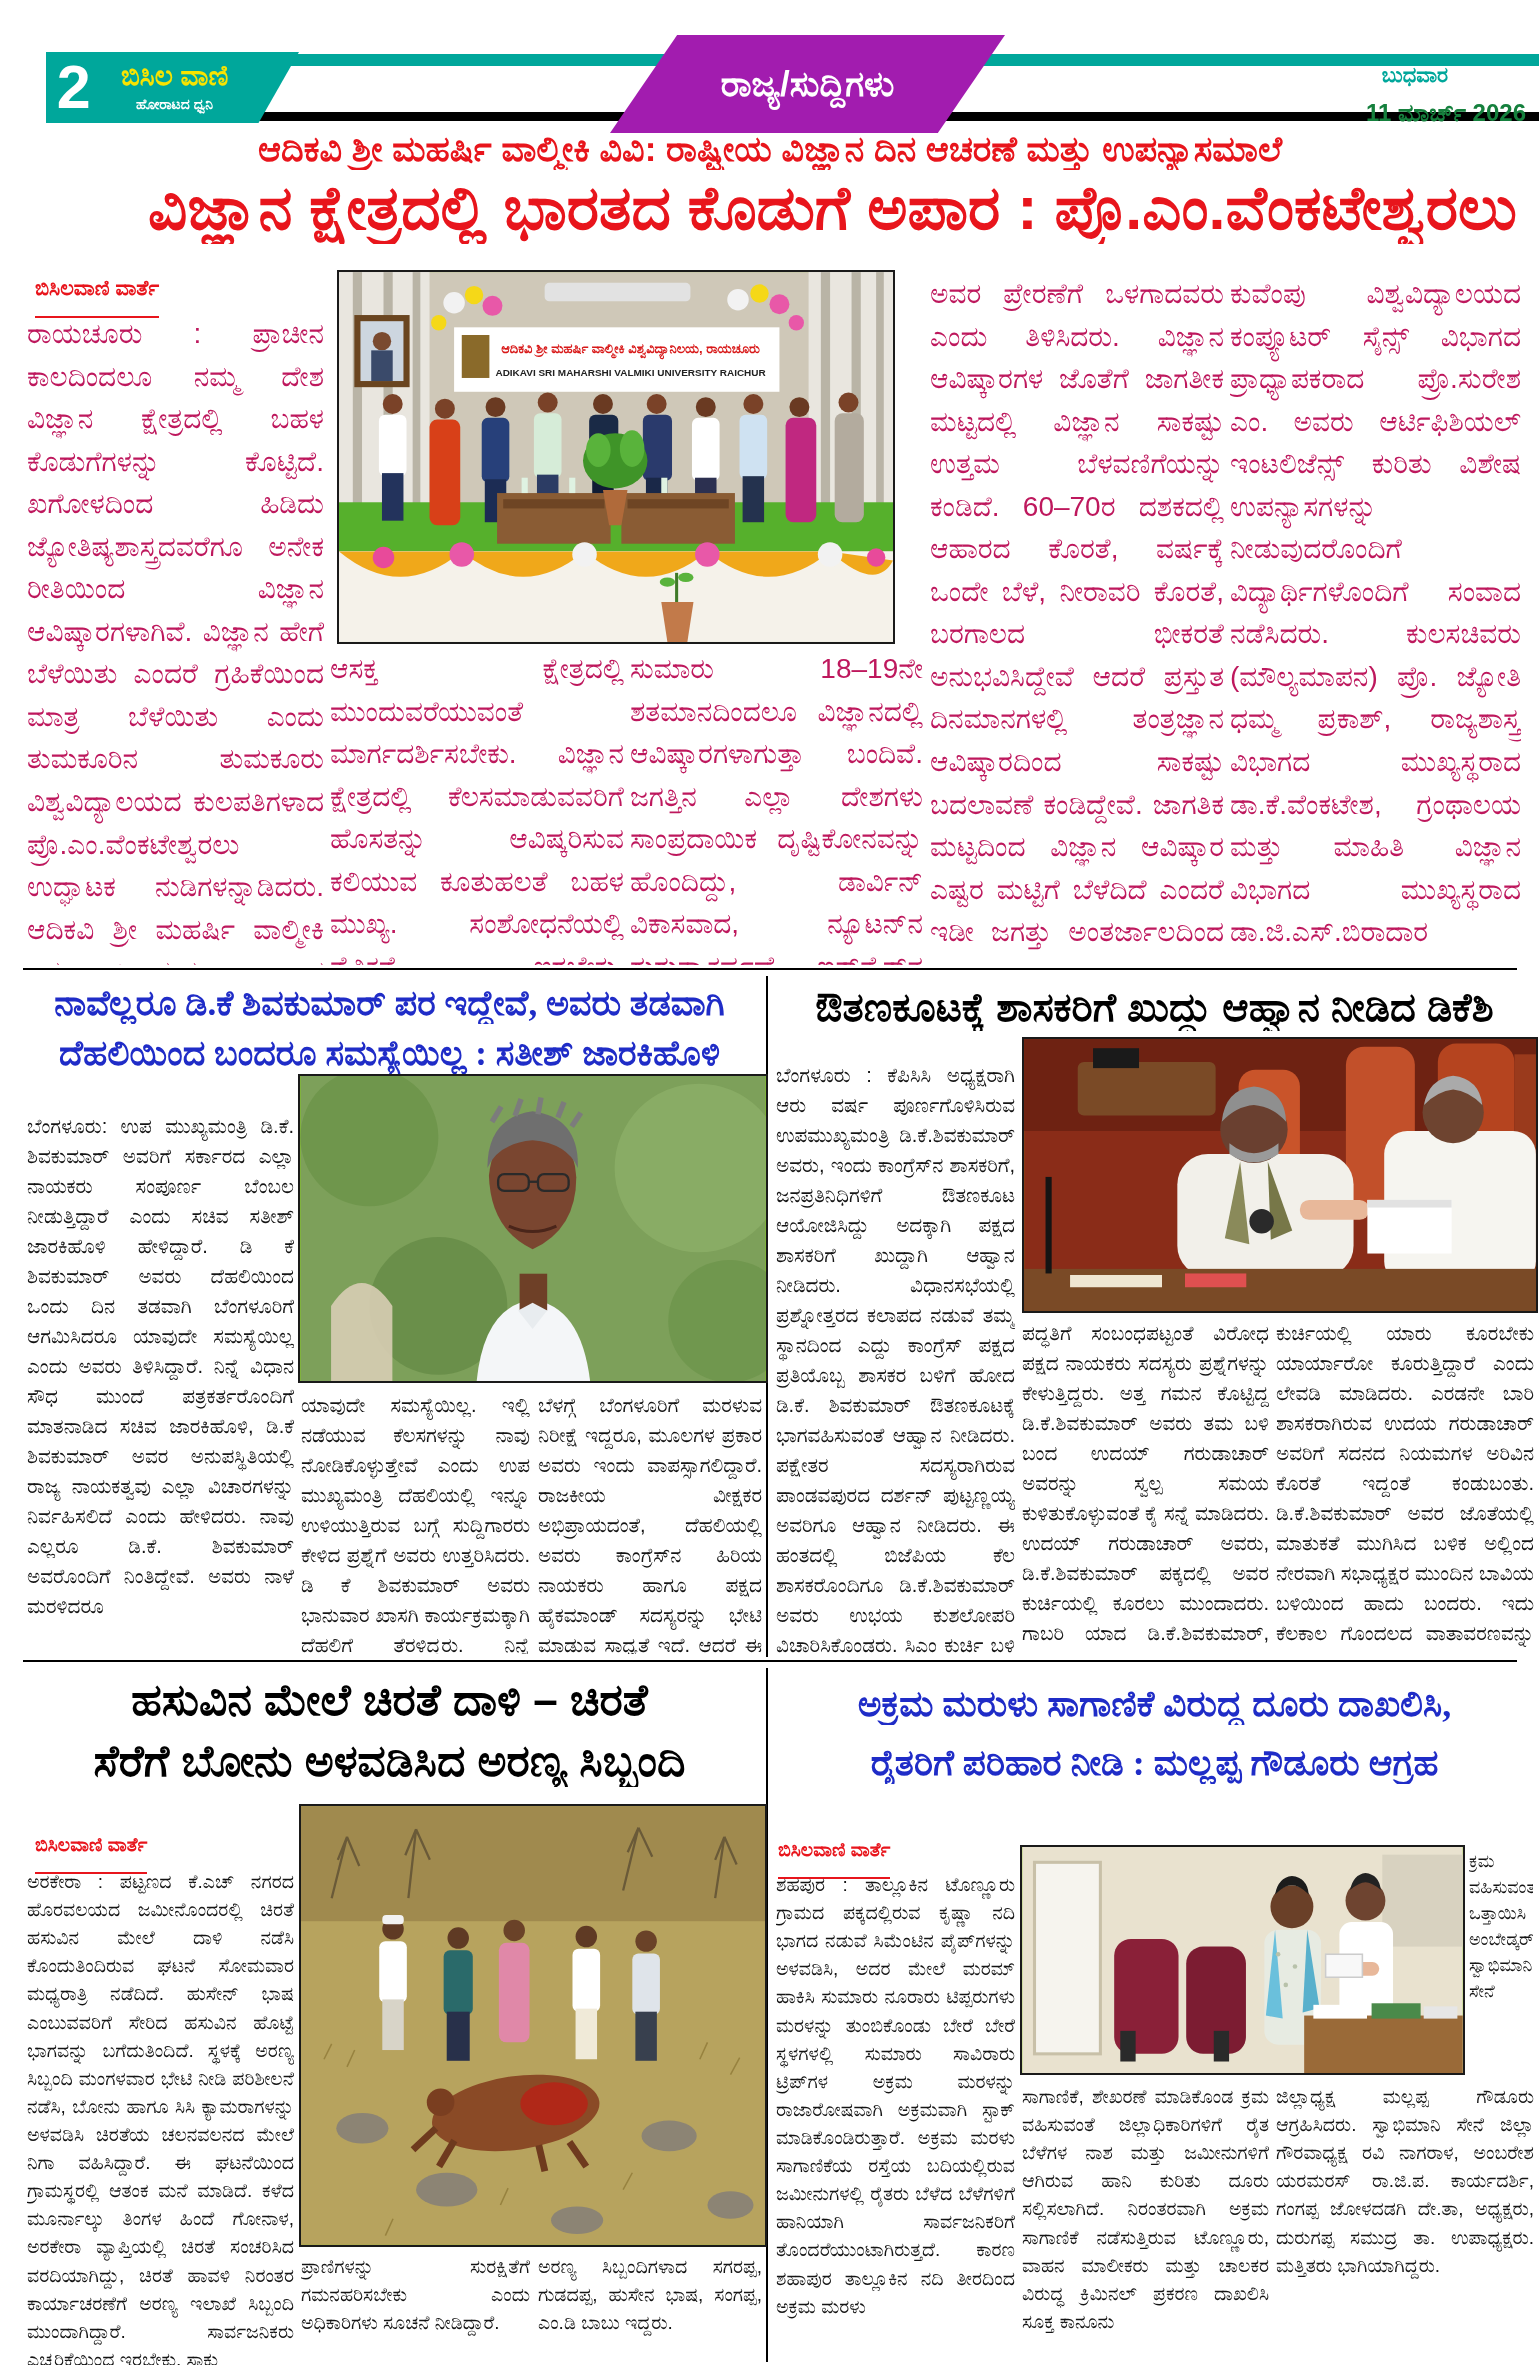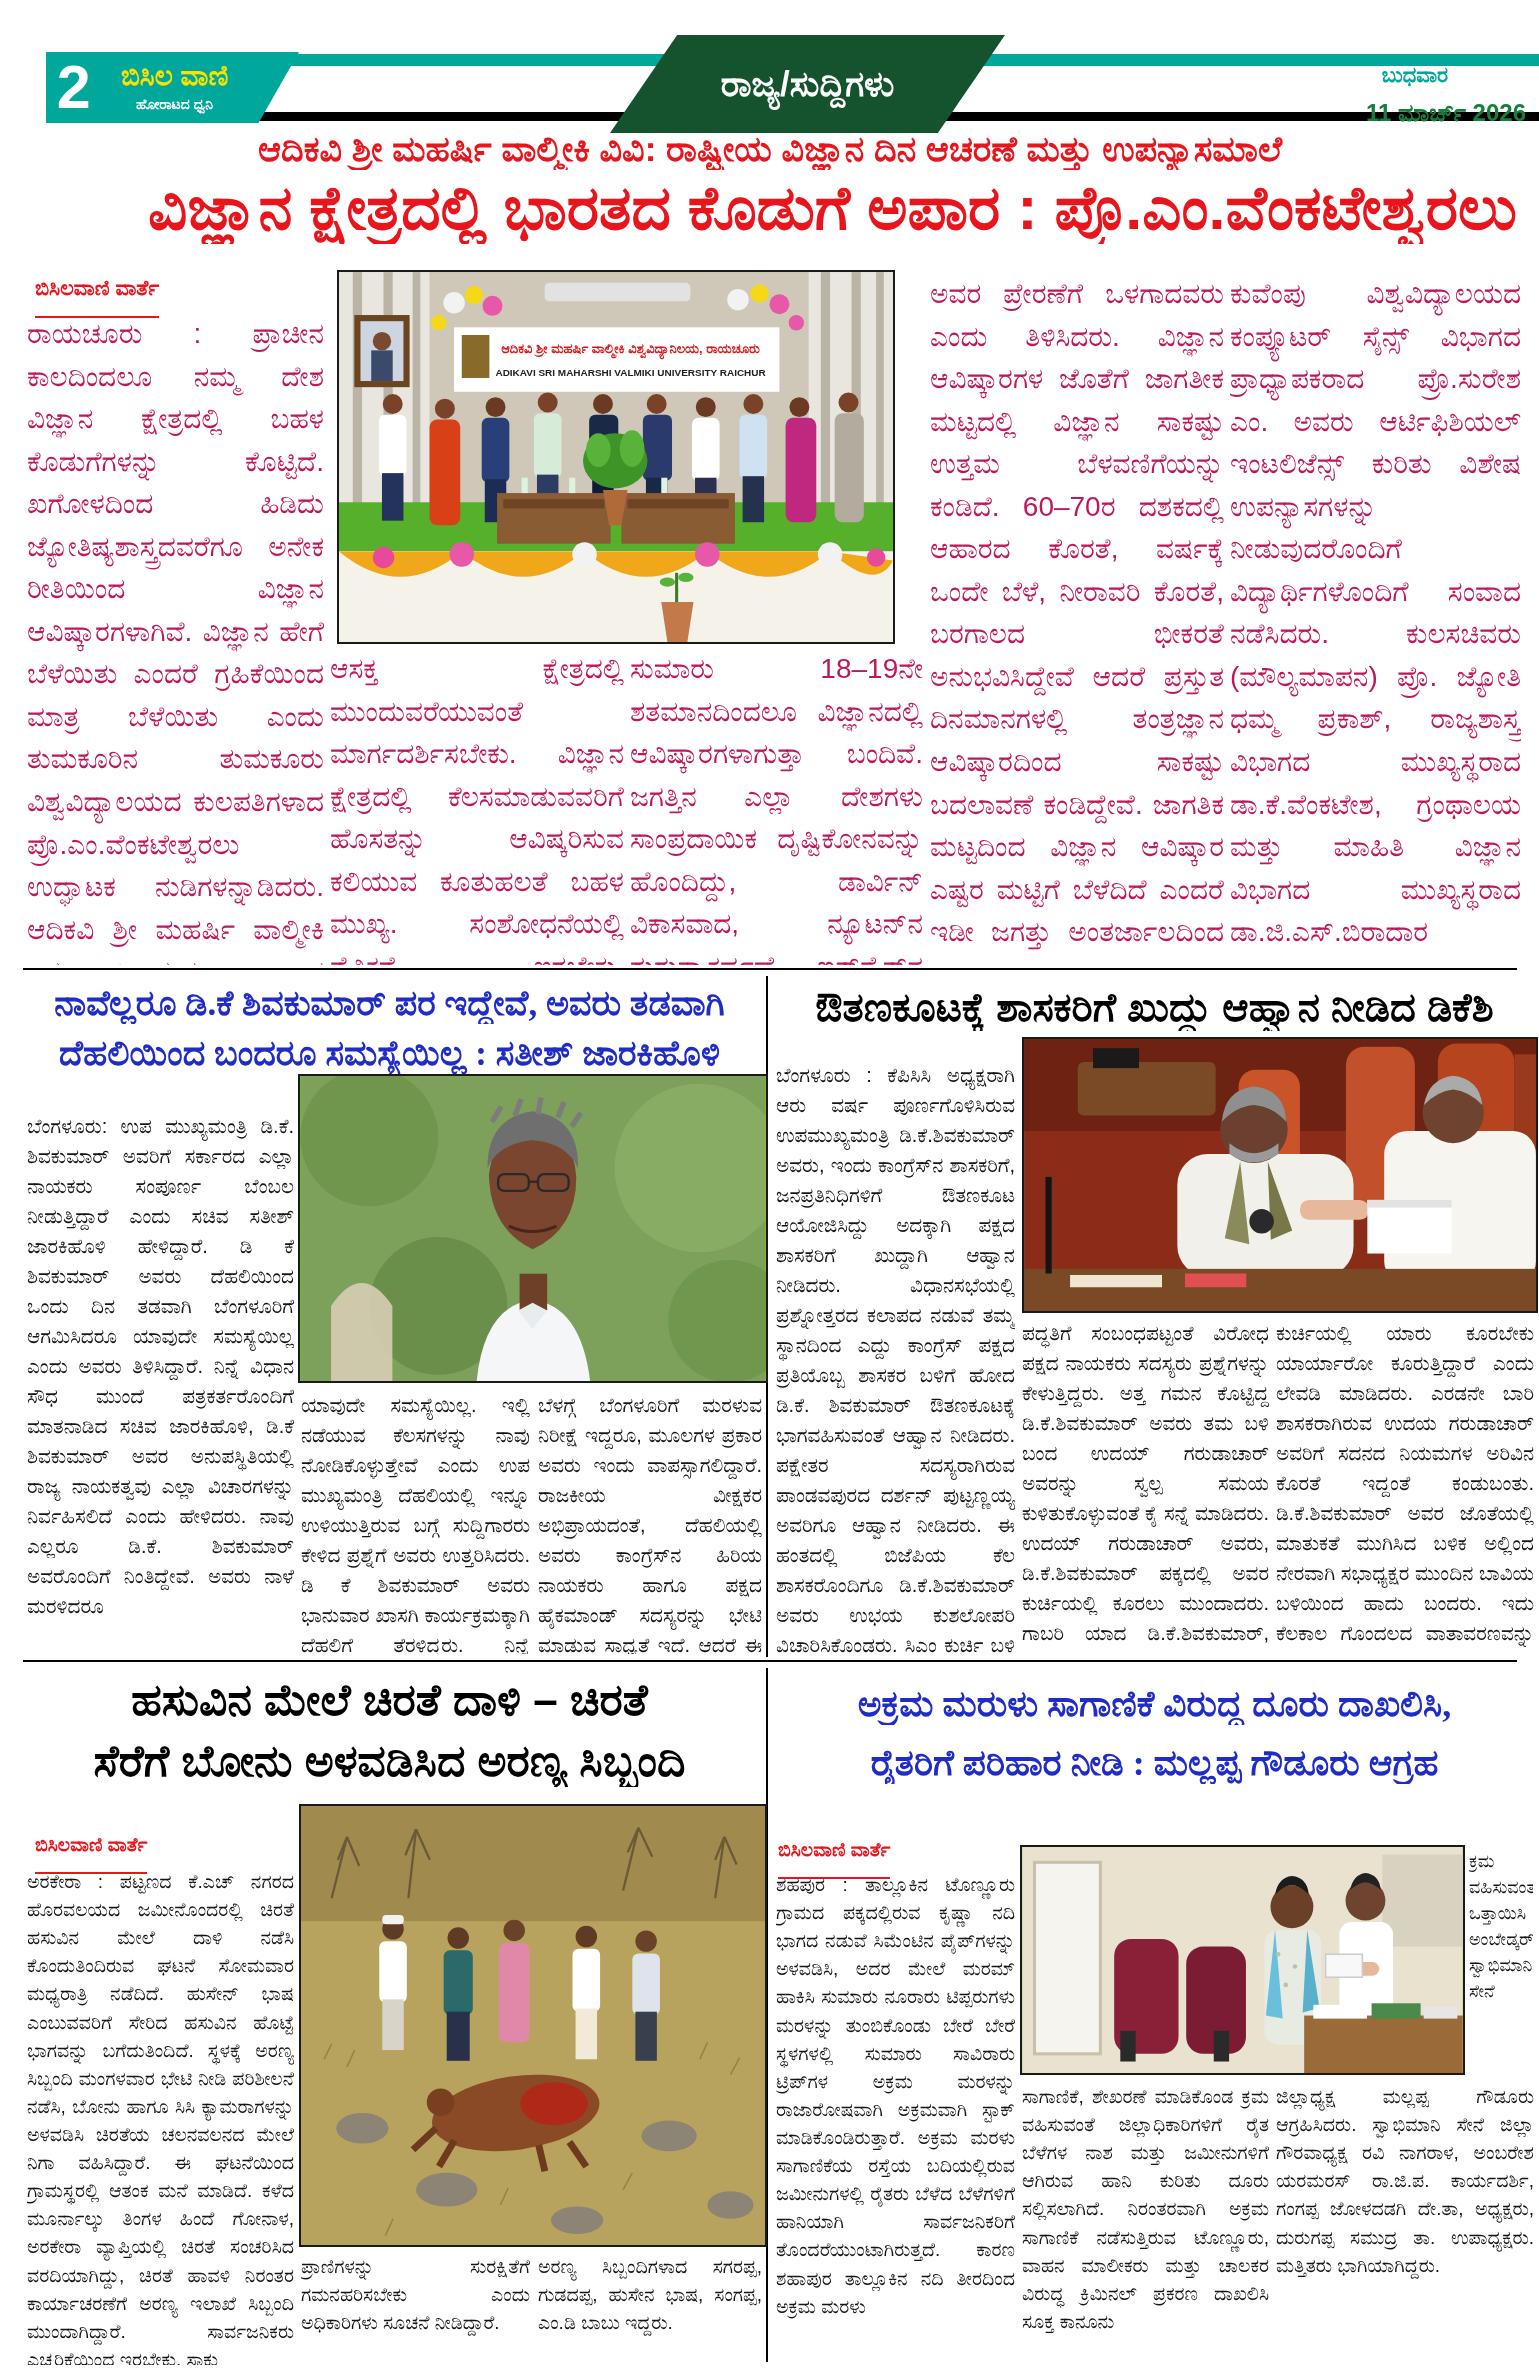--- a/index.html
+++ b/index.html
@@ -13,21 +13,21 @@
           border-bottom:2.3px solid #e8151c;padding-bottom:16px;}
   .kicker{color:#e8151c;font-weight:bold;font-size:35px;text-align:center;white-space:nowrap;overflow:hidden;}
   .mainhead{color:#e8151c;font-weight:bold;font-size:61px;text-align:right;white-space:nowrap;overflow:hidden;}
   .bluehead{color:#1f2cc7;font-weight:bold;font-size:35px;text-align:center;white-space:nowrap;overflow:hidden;font-family:Liberation Serif, serif;}
   .blackhead{color:#000;font-weight:bold;text-align:center;white-space:nowrap;overflow:hidden;}
   .hr{background:#000;height:2.3px;}
   .vr{background:#000;width:2.3px;}
   .photo{border:2.3px solid #1a1a1a;overflow:hidden;background:#84cc16;}
   .teal-bar{background:#00a79b;}
   .masthead-left{background:#00a79b;clip-path:polygon(0 0,100% 0,84% 100%,0 100%);}
-  .section-flag{background:#14532d;clip-path:polygon(17% 0,100% 0,83% 100%,0 100%);
+  .section-flag{background:#a21caf;clip-path:polygon(17% 0,100% 0,83% 100%,0 100%);
                 color:#fff;font-weight:bold;font-size:35px;text-align:center;}
   .pagenum{color:#fff;font-weight:bold;font-size:61px;line-height:71px;}
   .papername{color:#f8e400;font-weight:bold;font-size:28px;line-height:31px;}
   .tagline{color:#ffffff;font-weight:bold;font-size:14px;}
   .day{color:#00a79b;font-weight:bold;font-size:21px;text-align:center;}
   .date{color:#15803d;font-weight:bold;font-size:24px;text-align:right;margin-top:12px;}
 </style>
 </head>
 <body>
 

